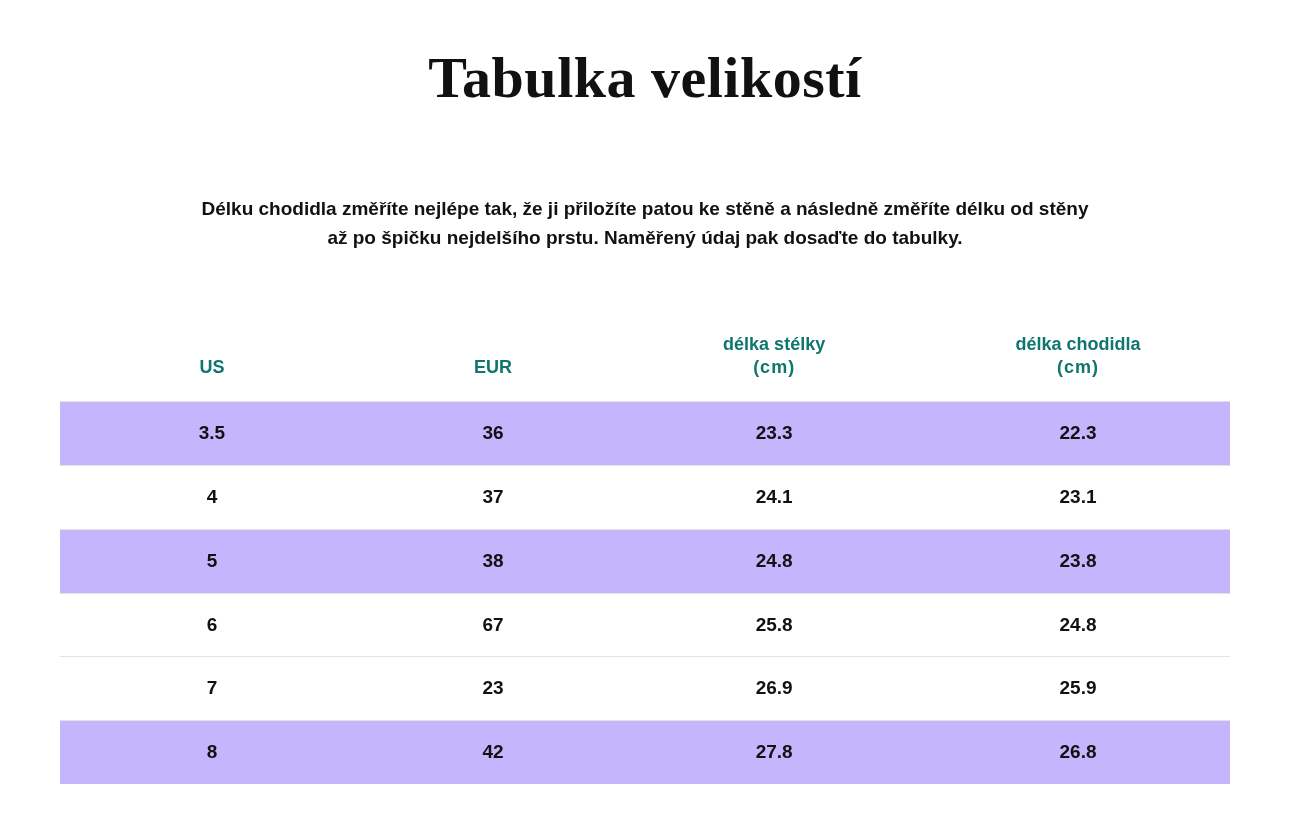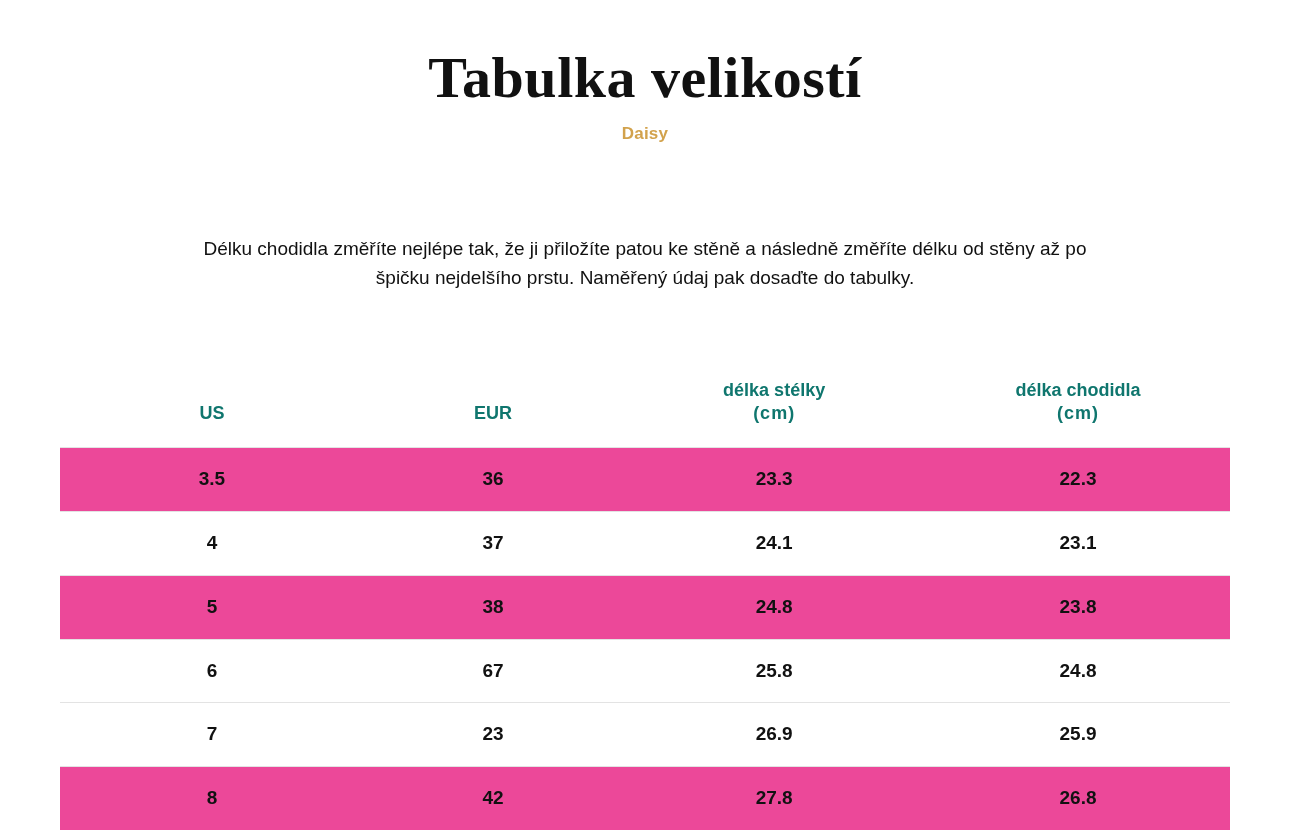--- a/index.html
+++ b/index.html
@@ -35,26 +35,26 @@
     text-align: center;
     font-family: "Liberation Sans", sans-serif;
     font-weight: 700;
     font-size: 17px;
     color: #d2a24c;
     margin: 0;
     padding-top: 14px;
     letter-spacing: 0.2px;
   }
   .intro {
-    margin: 16px auto;
+    margin: 10px auto;
     padding-top: 74px;
     width: 900px;
     text-align: center;
     font-size: 19px;
-    font-weight: 400;
+    font-weight: 700;
     line-height: 1.55;
     color: #111111;
   }
   .table-wrap {
     margin: 0 auto;
     padding-top: 62px;
     width: 1170px;
   }
   table.size-table {
     width: 100%;
@@ -76,40 +76,39 @@
   }
   table.size-table td {
     font-size: 19px;
     font-weight: 700;
     color: #111111;
     text-align: center;
     padding: 19px 4px;
     line-height: 1.3;
   }
   table.size-table tbody tr.odd {
-    background: #ec4899;
+    background: #c4b5fd;
   }
   table.size-table tbody tr.even {
     background: #ffffff;
   }
   table.size-table tbody tr {
     border-top: 1px solid #e3e3e3;
   }
   .col-us { width: 26%; }
   .col-eur { width: 22%; }
   .col-insole { width: 26%; }
   .col-foot { width: 26%; }
 </style>
 </head>
 <body>
 
 <div class="page">
 
   <h1 class="title">Tabulka velikostí</h1>
-  <div class="subtitle">Daisy</div>
 
   <div class="intro">
     <span>Délku chodidla změříte nejlépe tak, že ji přiložíte patou ke stěně a následně změříte</span>
     <span>délku od stěny až po špičku nejdelšího prstu. Naměřený údaj pak dosaďte do tabulky.</span>
   </div>
 
   <div class="table-wrap">
     <table class="size-table">
       <thead>
         <tr>

